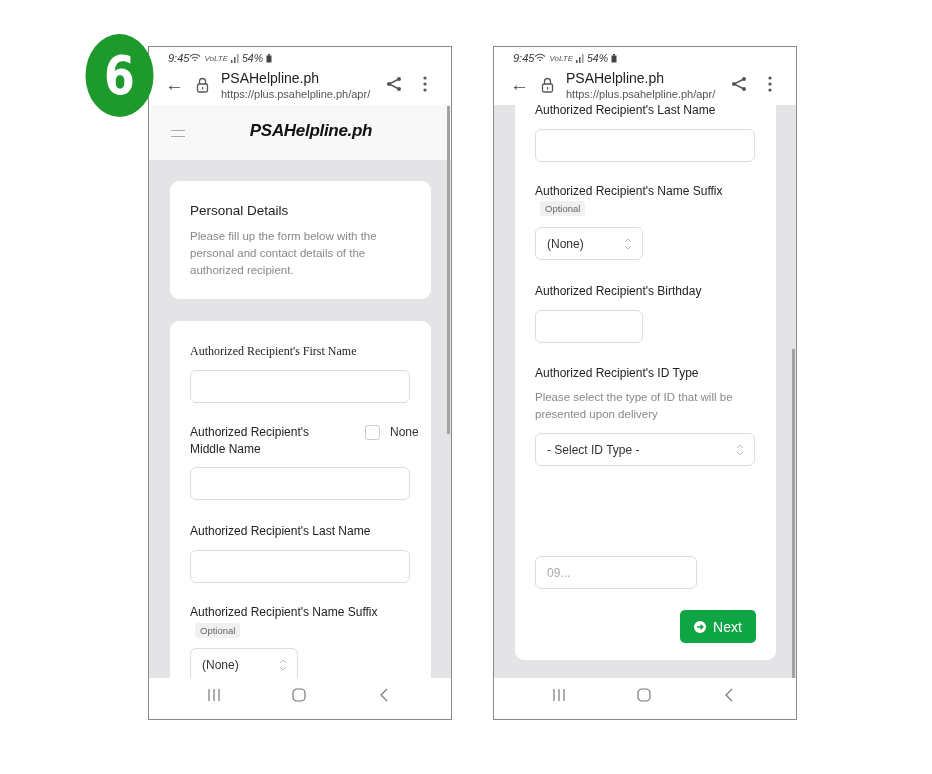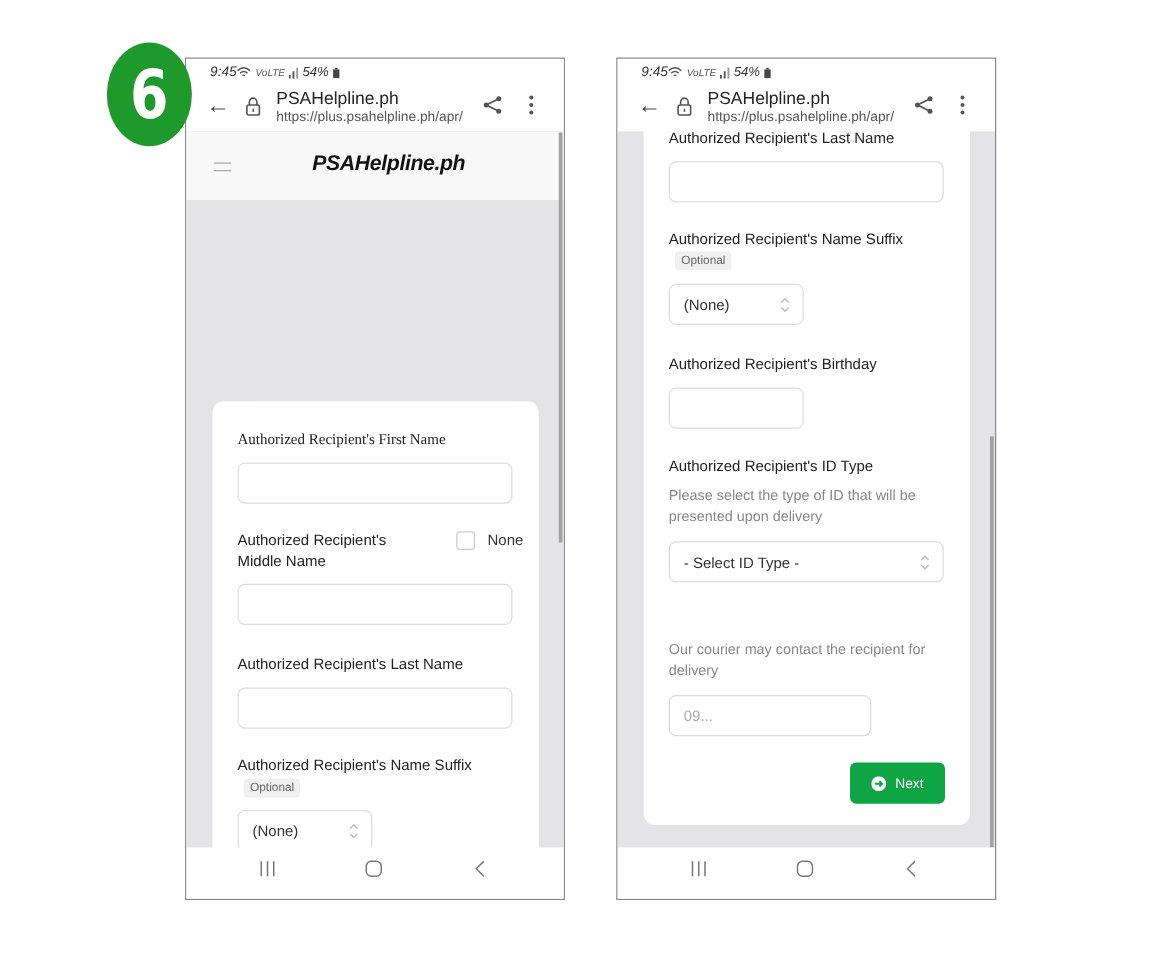--- a/index.html
+++ b/index.html
@@ -39,21 +39,21 @@
   .help { position: absolute; left: 20px; width: 225px; font-size: 11.5px; color: #888; line-height: 17px; }
   .input { position: absolute; left: 20px; height: 33px; border: 1px solid #ddd; border-radius: 6px; background: #fff; }
   .select { position: absolute; left: 20px; height: 33px; border: 1px solid #ddd; border-radius: 6px; background: #fff;
     font-size: 12px; color: #333; padding: 9px 0 0 11px; }
   .select .chev { position: absolute; right: 10px; top: 9px; width: 8px; height: 14px; }
   .badge-optional { position: absolute; font-size: 9.5px; color: #666; background: #f0f0f0; padding: 2px 5px; border-radius: 3px; }
   .checkbox { position: absolute; width: 15px; height: 15px; border: 1px solid #ccc; border-radius: 3px; background: #fff; }
   .cb-label { position: absolute; font-size: 12px; color: #333; }
   .placeholder { font-size: 12px; color: #aaa; position: absolute; left: 11px; top: 9px; }
   .next-btn { position: absolute; height: 33px; background: #0fa544; border-radius: 5px; color: #fff;
-    font-size: 11px; display: flex; align-items: center; justify-content: center; gap: 7px; }
+    font-size: 14px; display: flex; align-items: center; justify-content: center; gap: 7px; }
 </style>
 </head>
 <body>
 
 <div class="step-badge">
     <span>6</span>
   </div>
 
 <div class="phone left">
   <div class="statusbar">
@@ -94,20 +94,24 @@
         <circle cx="8" cy="5" r="1.6" fill="#555"></circle>
         <circle cx="8" cy="11" r="1.6" fill="#555"></circle>
         <circle cx="8" cy="17" r="1.6" fill="#555"></circle>
       </svg>
   </div>
   <div class="viewport">
     <div class="site-header">
       <div class="hamburger"></div>
       <div class="logo">PSAHelpline.ph</div>
     </div>
+    <div class="card" style="top:76px;height:118px;">
+      <div class="card-title" style="top:22px;">Personal Details</div>
+      <div class="card-desc" style="top:47px;">Please fill up the form below with the personal and contact details of the authorized recipient.</div>
+    </div>
     <div class="card" style="top:216px;height:400px;">
       <div class="label" style="top:22px;font-family:Liberation Serif, serif;">Authorized Recipient's First Name</div>
       <div class="input" style="top:49px;width:220px;"></div>
 
       <div class="label" style="top:103px;width:145px;">Authorized Recipient's Middle Name</div>
       <div class="checkbox" style="left:195px;top:104px;"></div>
       <div class="cb-label" style="left:220px;top:104px;">None</div>
       <div class="input" style="top:146px;width:220px;"></div>
 
       <div class="label" style="top:202px;">Authorized Recipient's Last Name</div>
@@ -157,21 +161,20 @@
 
       <div class="label" style="top:300px;">Authorized Recipient's ID Type</div>
       <div class="help" style="top:324px;">Please select the type of ID that will be presented upon delivery</div>
       <div class="select" style="top:368px;width:220px;">
         <span>- Select ID Type -</span>
         <svg class="chev" viewBox="0 0 8 14">
             <path d="M1 5 L4 2 L7 5 M1 9 L4 12 L7 9" stroke="#bbb" fill="none" stroke-width="1"></path>
           </svg>
       </div>
 
-      <div class="help" style="top:447px;">Our courier may contact the recipient for delivery</div>
       <div class="input" style="top:491px;width:162px;">
         <span class="placeholder">09...</span>
       </div>
 
       <div class="next-btn" style="left:165px;top:545px;width:76px;">
         <svg width="12" height="12" viewBox="0 0 12 12">
             <circle cx="6" cy="6" r="6" fill="#fff"></circle>
             <path d="M3 6 H8.5 M6.5 3.8 L8.7 6 L6.5 8.2" stroke="#0fa544" fill="none" stroke-width="1.5"></path>
           </svg>
         <span>Next</span>

